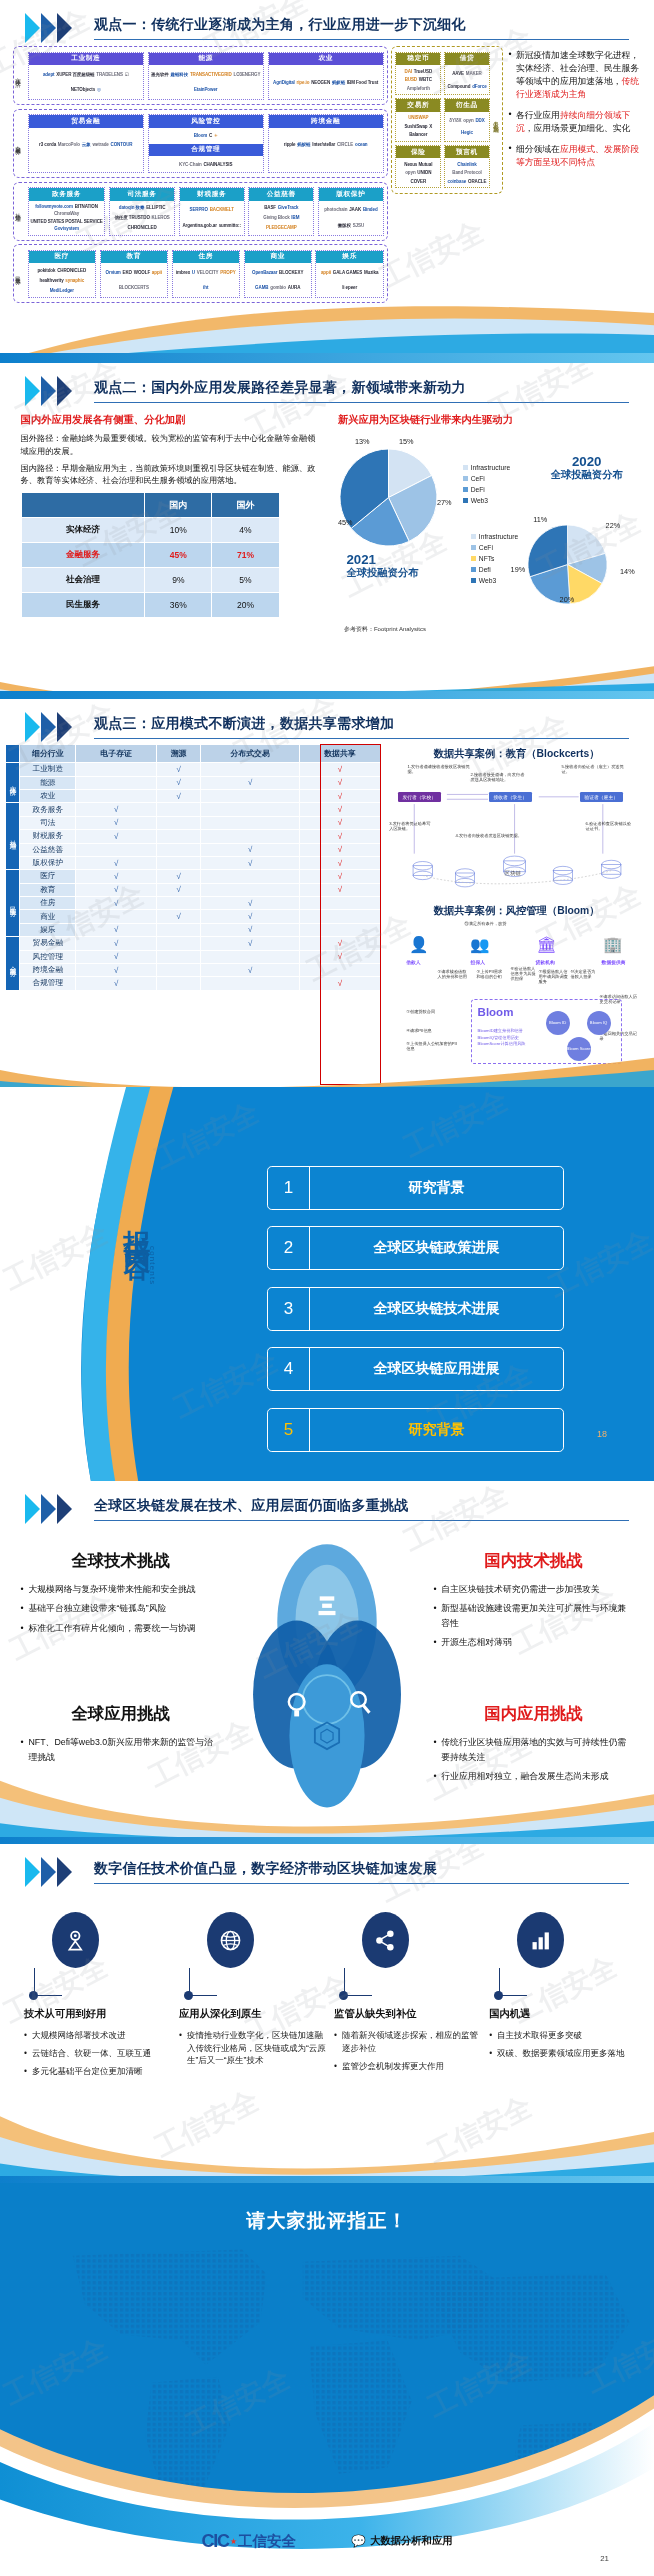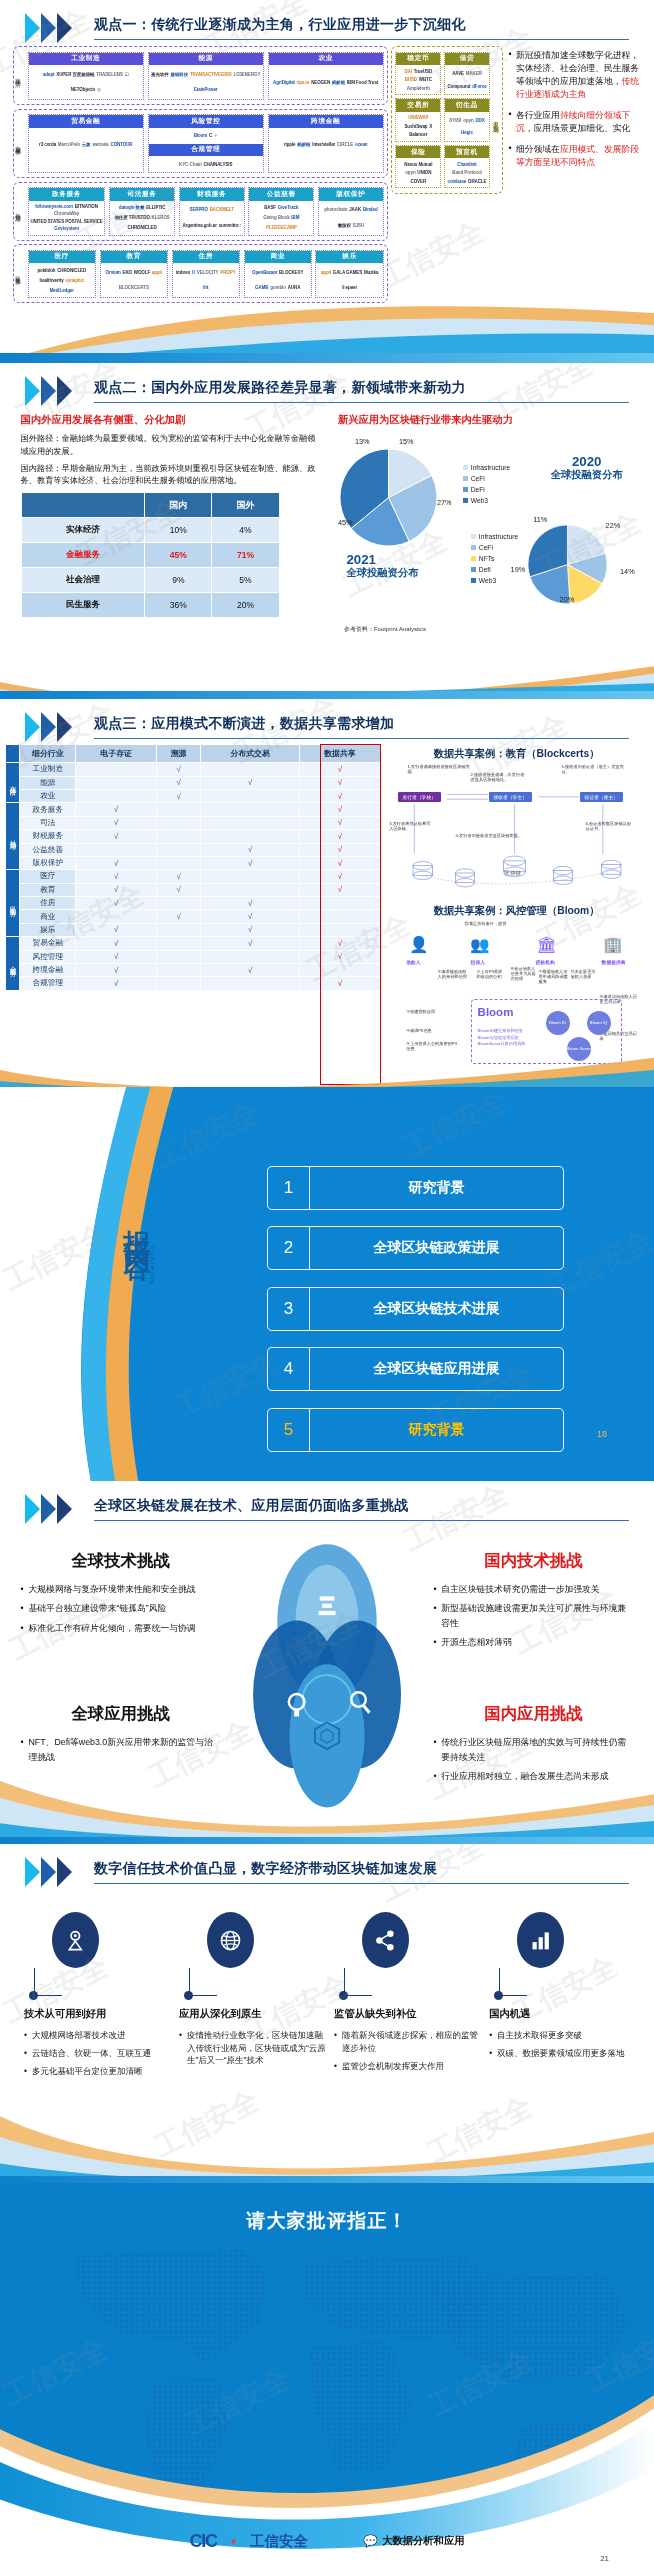--- a/index.html
+++ b/index.html
@@ -154,21 +154,21 @@
   .t-list li:before { content:"•"; position:absolute; left:0; }
 
   
   .s7 { height:388px; background:#0a7fc9; position:relative; }
   .worldmap { position:absolute; inset:0; opacity:.55; }
   .thanks { position:absolute; top:25.4px; width:100%; text-align:center; color:#fff;
             font-size:19px; font-weight:bold; letter-spacing:1.2px; }
   .s7-wave { position:absolute; left:0; bottom:0; width:100%; height:200px; }
   .footer-logos { position:absolute; bottom:19.4px; width:100%; display:flex;
                   justify-content:center; align-items:center; gap:55px; }
-  .cic { display:flex; align-items:center; gap:13px; }
+  .cic { display:flex; align-items:center; gap:1px; }
   .cic .c { font-size:18px; font-weight:bold; color:#1d4fa0; letter-spacing:-1.2px; }
   .cic .zh { font-size:14.5px; font-weight:bold; color:#1d4fa0; }
   .wechat { display:flex; align-items:center; gap:4.2px; color:#111; font-size:10.3px;
             font-weight:bold; }
   .pg2 { position:absolute; right:45px; bottom:8.5px; color:#444; font-size:7.9px; }
 
   .band { height:15.8px; background:linear-gradient(90deg,#0d7fcc,#5cc3f0 55%,#bfe6fa); }
 </style>
 </head>
 <body>

